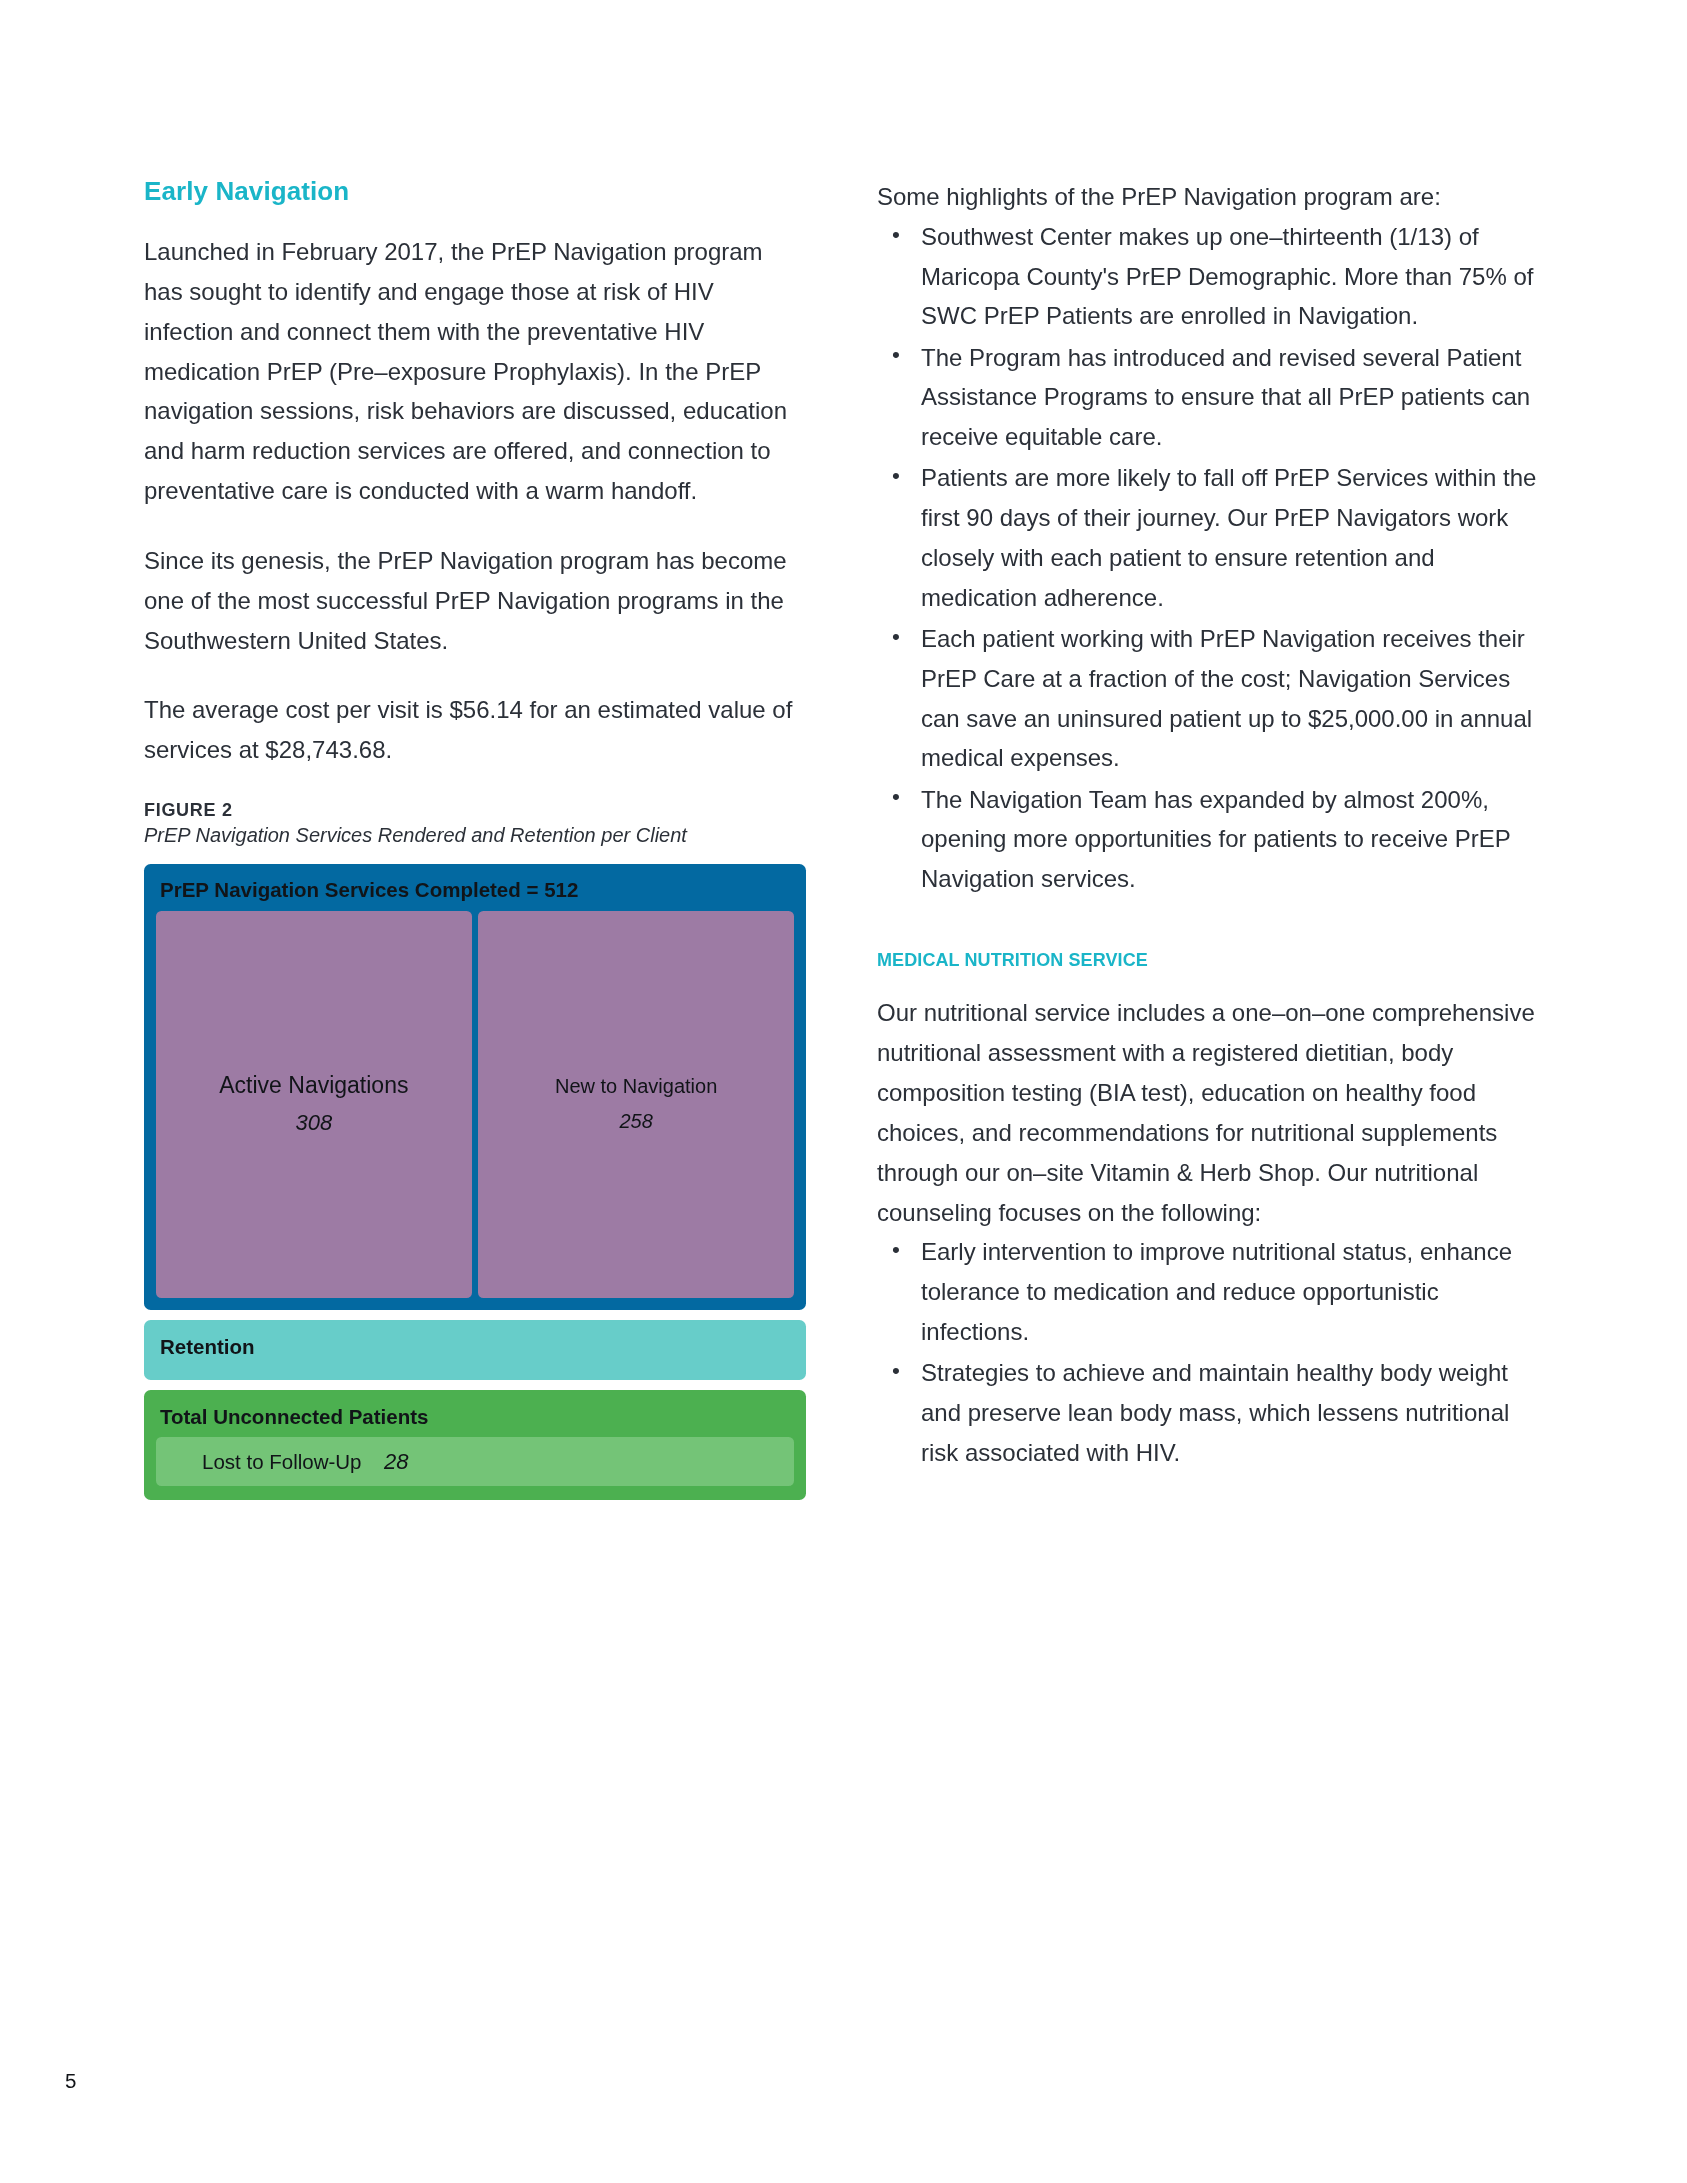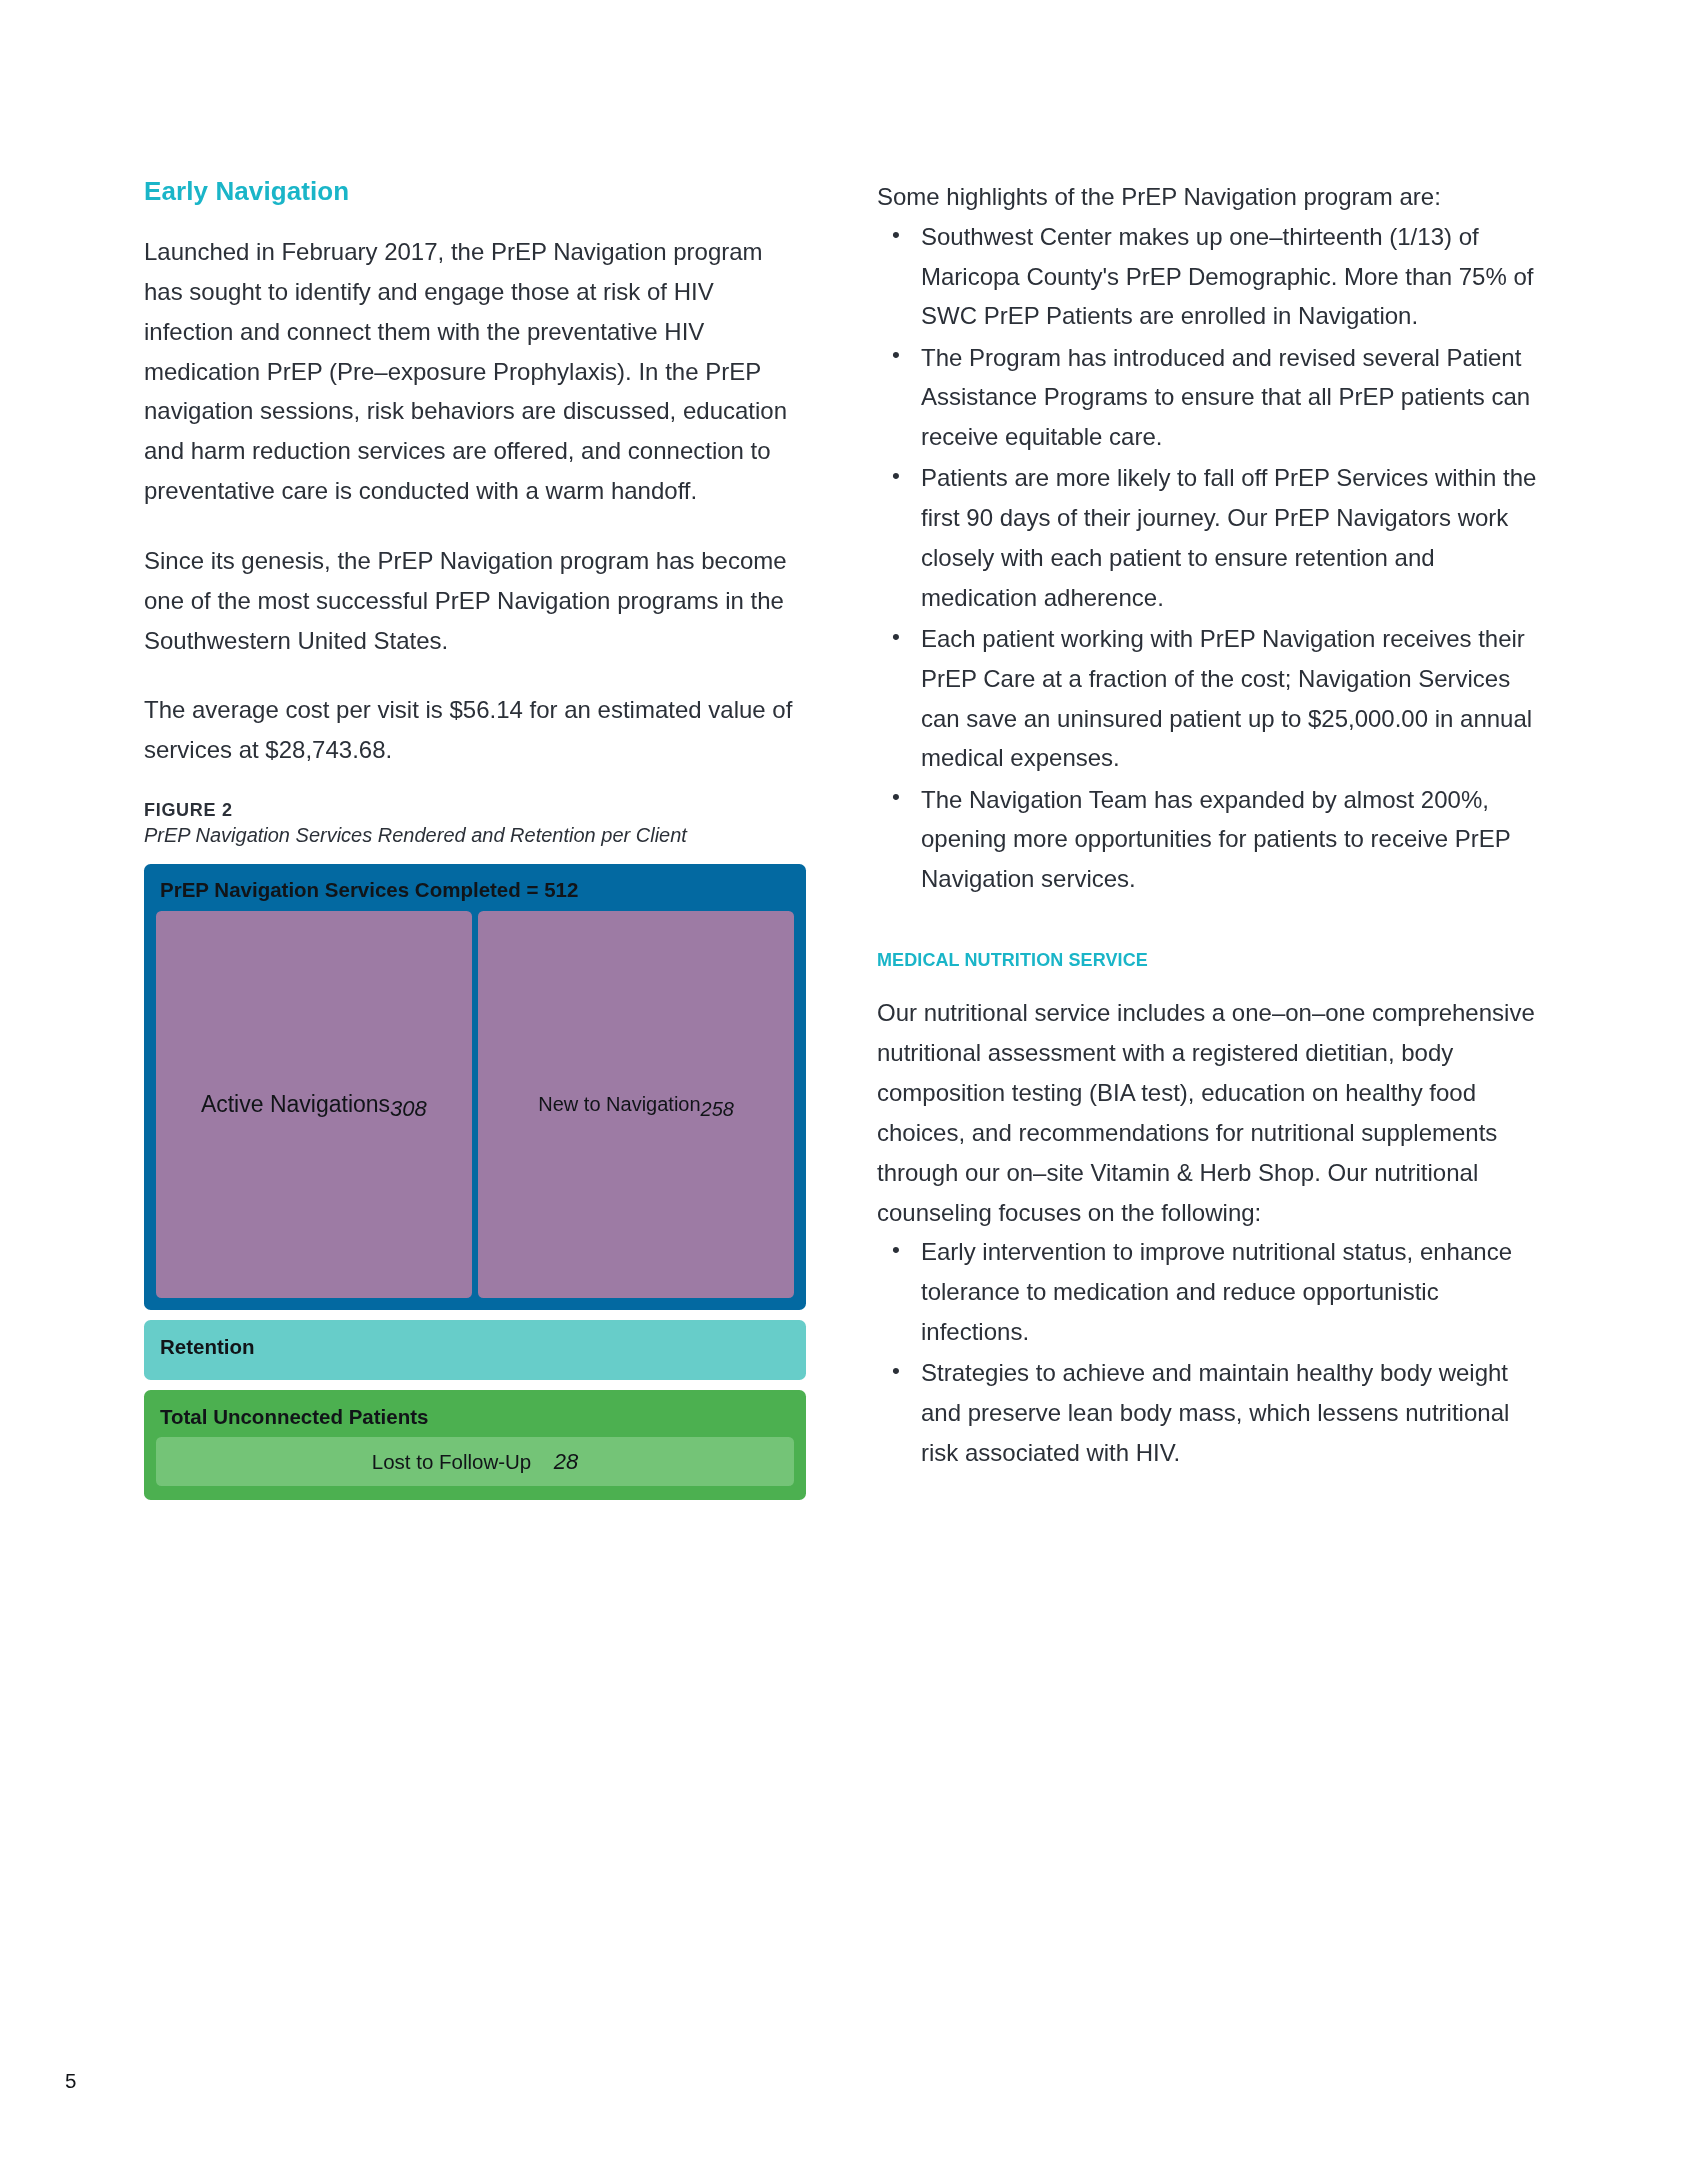--- a/index.html
+++ b/index.html
@@ -116,20 +116,21 @@
     font-weight: bold;
     color: #111418;
     margin: 5.3px 0 8px 4px;
     line-height: 1.2;
   }
   .fig-row { display: flex; gap: 6.6px; }
   .fig-cell {
     border-radius: 5.3px;
     box-sizing: border-box;
     display: flex;
+    flex-direction: column;
     justify-content: center;
     align-items: center;
     text-align: center;
     flex: 1 1 0;
   }
   .cell-label { color: #111418; line-height: 1.25; }
   .cell-value { color: #111418; font-style: italic; line-height: 1.3; }
 
   
   .box-purple { background: #0369a1; }
@@ -153,22 +154,22 @@
   .box-teal .cell-value       { font-size: 20px; margin-top: 14.6px; }
 
   
   .box-green { background: #4cb050; padding-bottom: 13.2px; }
   .box-green .lost-row {
     background: #74c477;
     border-radius: 5.3px;
     height: 49px;
     display: flex;
     align-items: center;
-    justify-content: center;
     gap: 22.5px;
+    padding-left: 46px;
   }
   .box-green .lost-label { font-size: 20.5px; color: #111418; }
   .box-green .lost-value { font-size: 22px; color: #111418; font-style: italic; }
 
   
   .page-number {
     position: absolute;
     left: 65px;
     top: 2069px;
     font-size: 20.5px;

